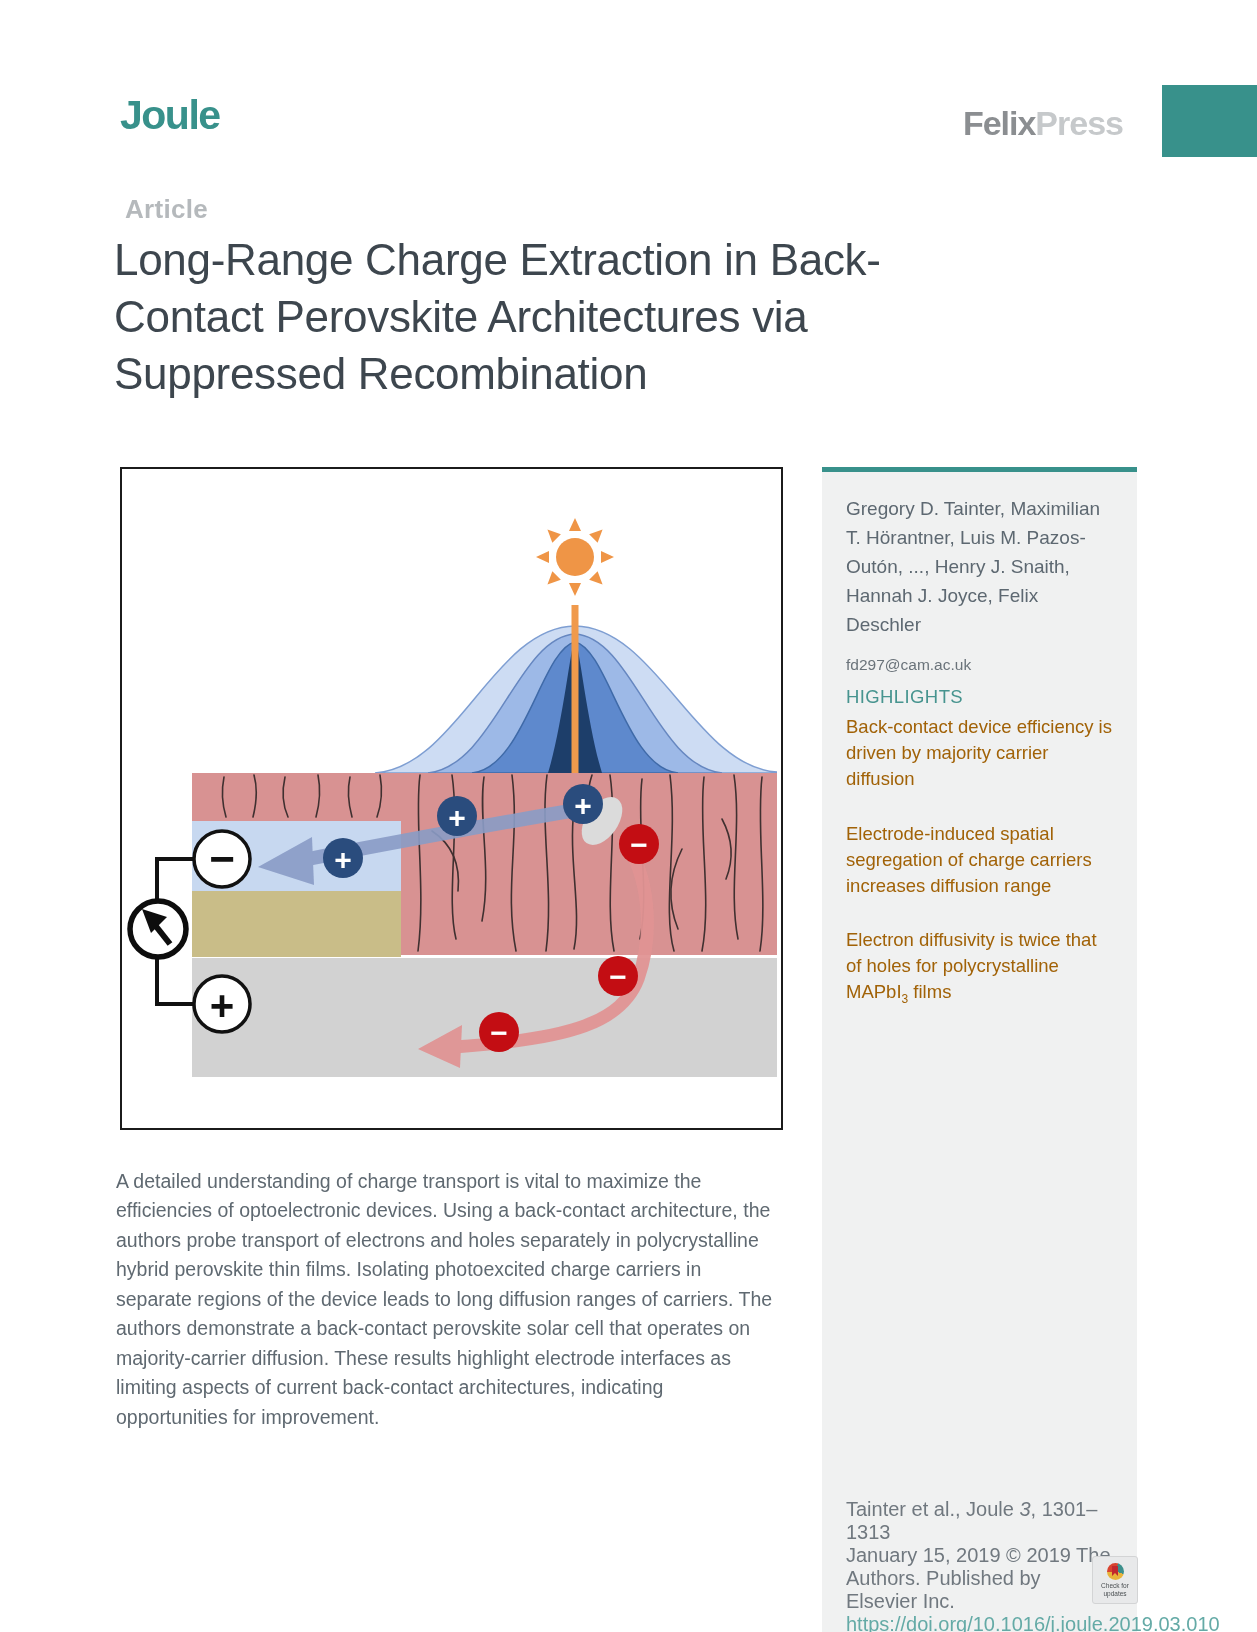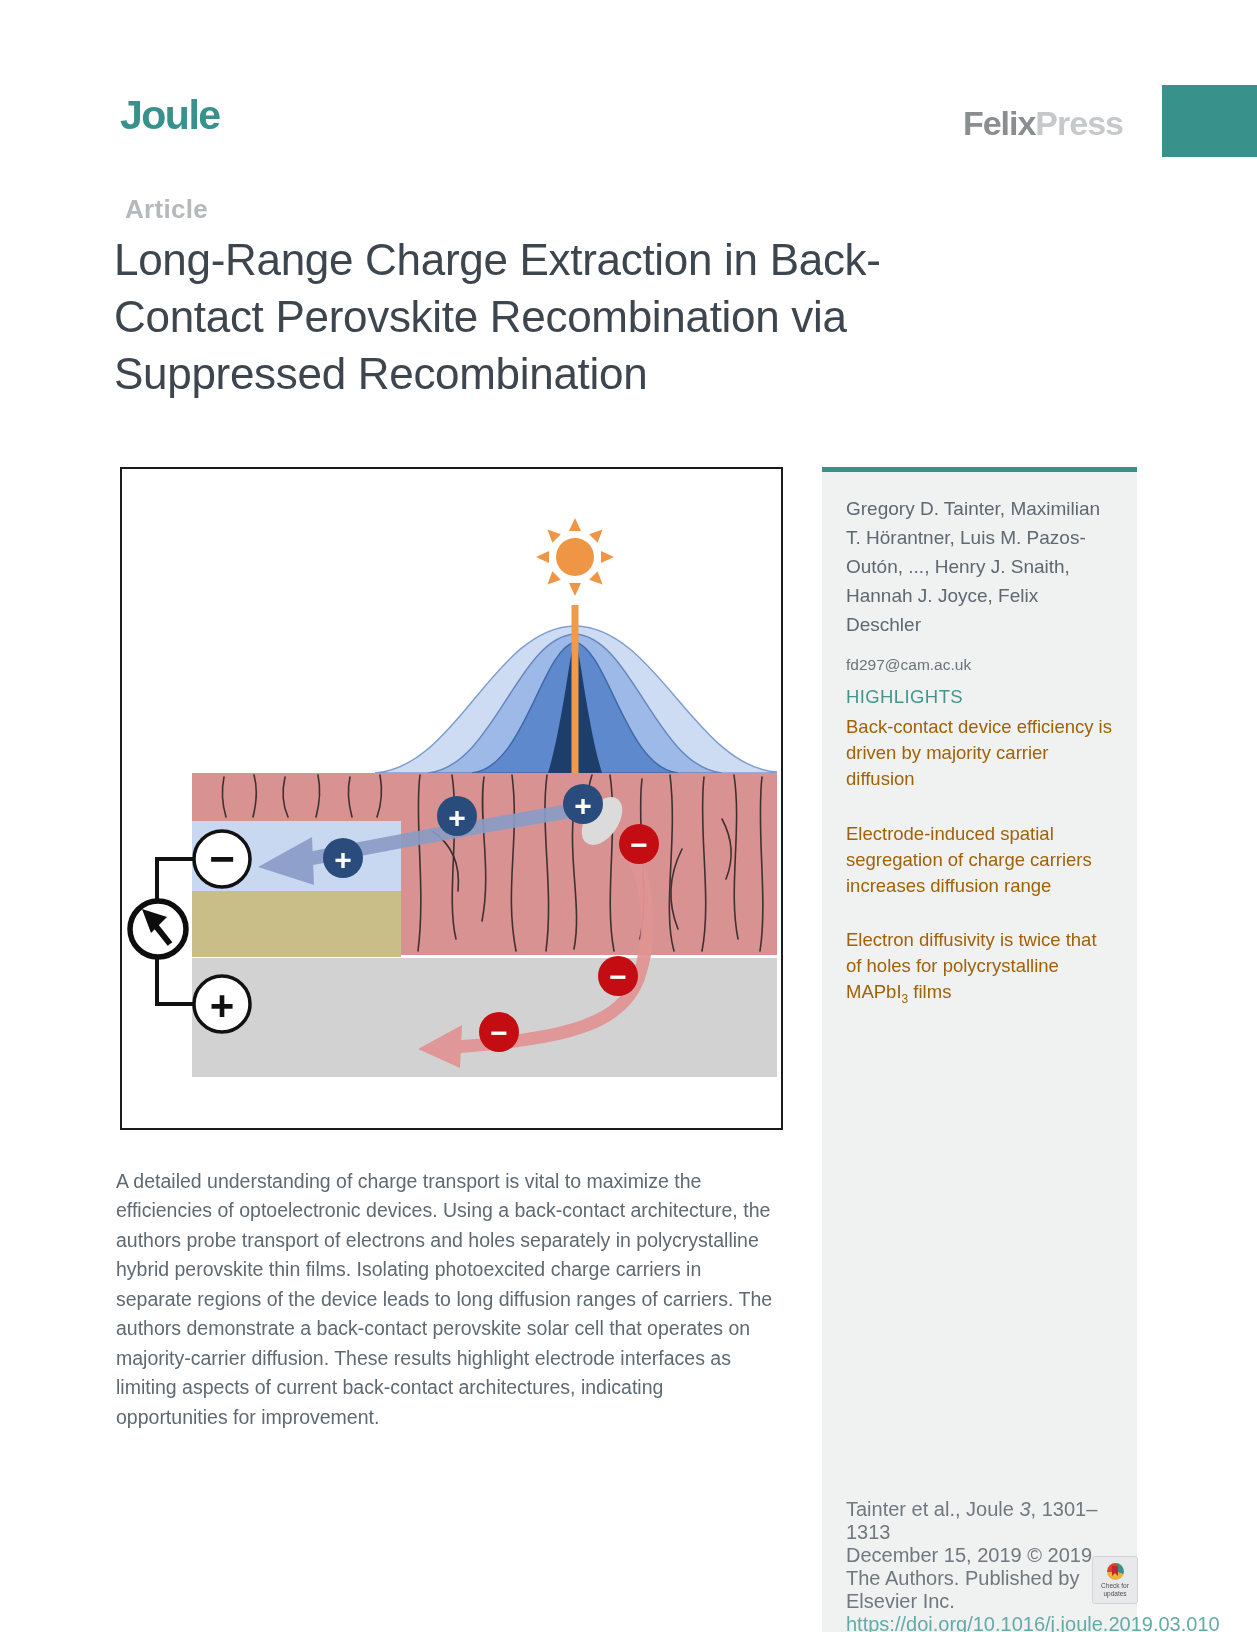--- a/index.html
+++ b/index.html
@@ -63,21 +63,21 @@
 
   <div class="logo-joule">Joule</div>
   <div class="logo-cellpress">
     <span class="cell">Felix</span><span class="press">Press</span>
   </div>
   <div class="teal-block"></div>
 
   <div class="kicker">Article</div>
   <h1 class="title" style="margin:0;">
     <span>Long-Range Charge Extraction in Back-</span>
-    <span>Contact Perovskite Recombination via</span>
+    <span>Contact Perovskite Architectures via</span>
     <span>Suppressed Recombination</span>
   </h1>
 
   <div class="figure-box">
     <svg width="655" height="655" viewBox="0 0 655 655" xmlns="http://www.w3.org/2000/svg">
 
       <g>
         <path d="M 253,304 C 335,298 372,158 453,157 C 534,158 574,298 655,303 L 655,304 Z" fill="#cddcf3" stroke="#7e9ed2" stroke-width="1.5"></path>
         <path d="M 306,304 C 372,297 396,168 453,165 C 510,168 534,297 600,304 Z" fill="#9db9e7" stroke="#6687c0" stroke-width="1.5"></path>
         <path d="M 350,304 C 402,299 420,180 453,173 C 486,180 504,299 556,304 Z" fill="#5e89cd" stroke="#3f6aa8" stroke-width="1.5"></path>
@@ -196,21 +196,21 @@
     <a class="email" href="#">fd297@cam.ac.uk</a>
 
     <div class="hl-title">HIGHLIGHTS</div>
 
     <p class="hl"><span>Back-contact device efficiency is driven by majority carrier diffusion</span><sub></sub><span></span></p>
     <p class="hl"><span>Electrode-induced spatial segregation of charge carriers increases diffusion range</span><sub></sub><span></span></p>
     <p class="hl"><span>Electron diffusivity is twice that of holes for polycrystalline MAPbI</span><sub>3</sub><span> films</span></p>
 
     <div class="citation">
       <div><span>Tainter et al., Joule </span><span class="vol">3</span><span>, 1301–1313</span></div>
-      <div>December 15, 2019 © 2019 The Authors. Published by Elsevier Inc.</div>
+      <div>January 15, 2019 © 2019 The Authors. Published by Elsevier Inc.</div>
       <a class="doi" href="#">https://doi.org/10.1016/j.joule.2019.03.010</a>
     </div>
   </div>
 
   <p class="summary">A detailed understanding of charge transport is vital to maximize the efficiencies of optoelectronic devices. Using a back-contact architecture, the authors probe transport of electrons and holes separately in polycrystalline hybrid perovskite thin films. Isolating photoexcited charge carriers in separate regions of the device leads to long diffusion ranges of carriers. The authors demonstrate a back-contact perovskite solar cell that operates on majority-carrier diffusion. These results highlight electrode interfaces as limiting aspects of current back-contact architectures, indicating opportunities for improvement.</p>
 
   <div class="badge">
     <div class="badge-icon">
       <div class="badge-bookmark"></div>
     </div>

